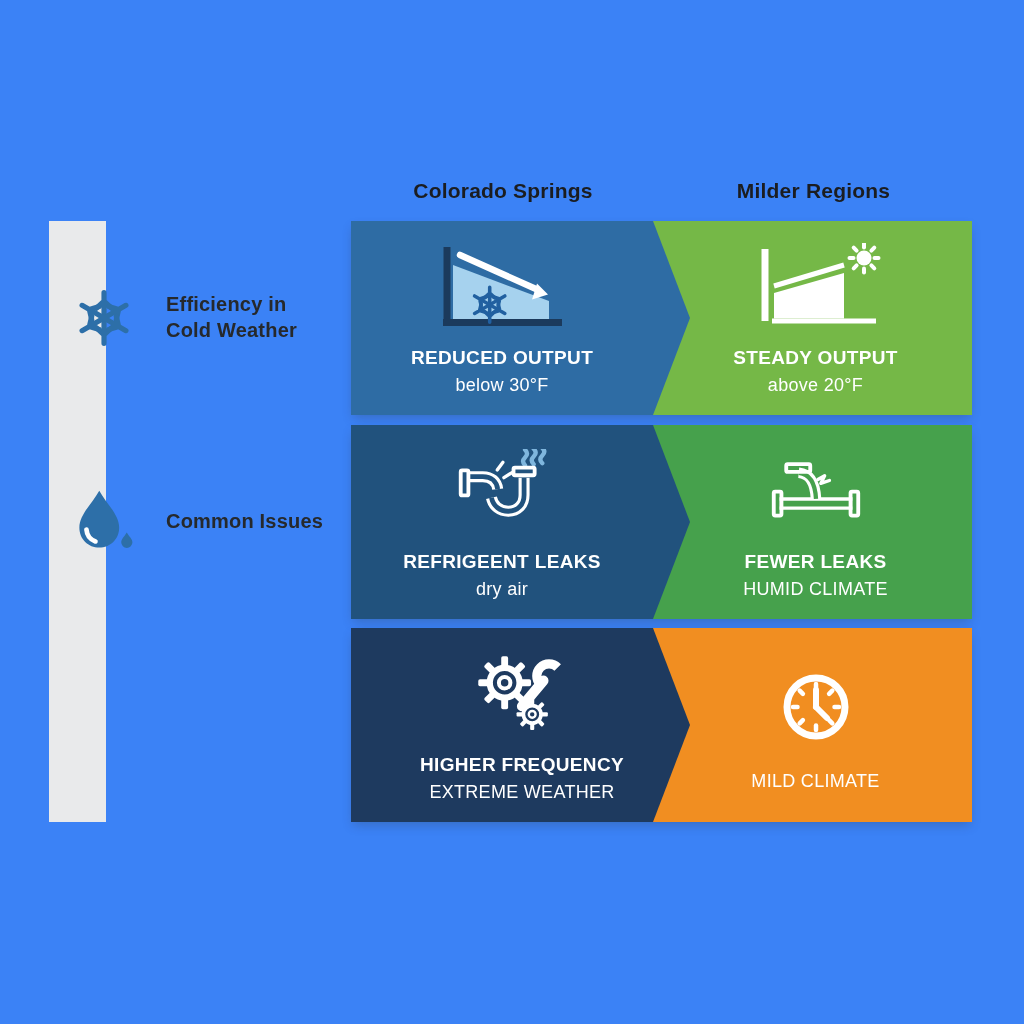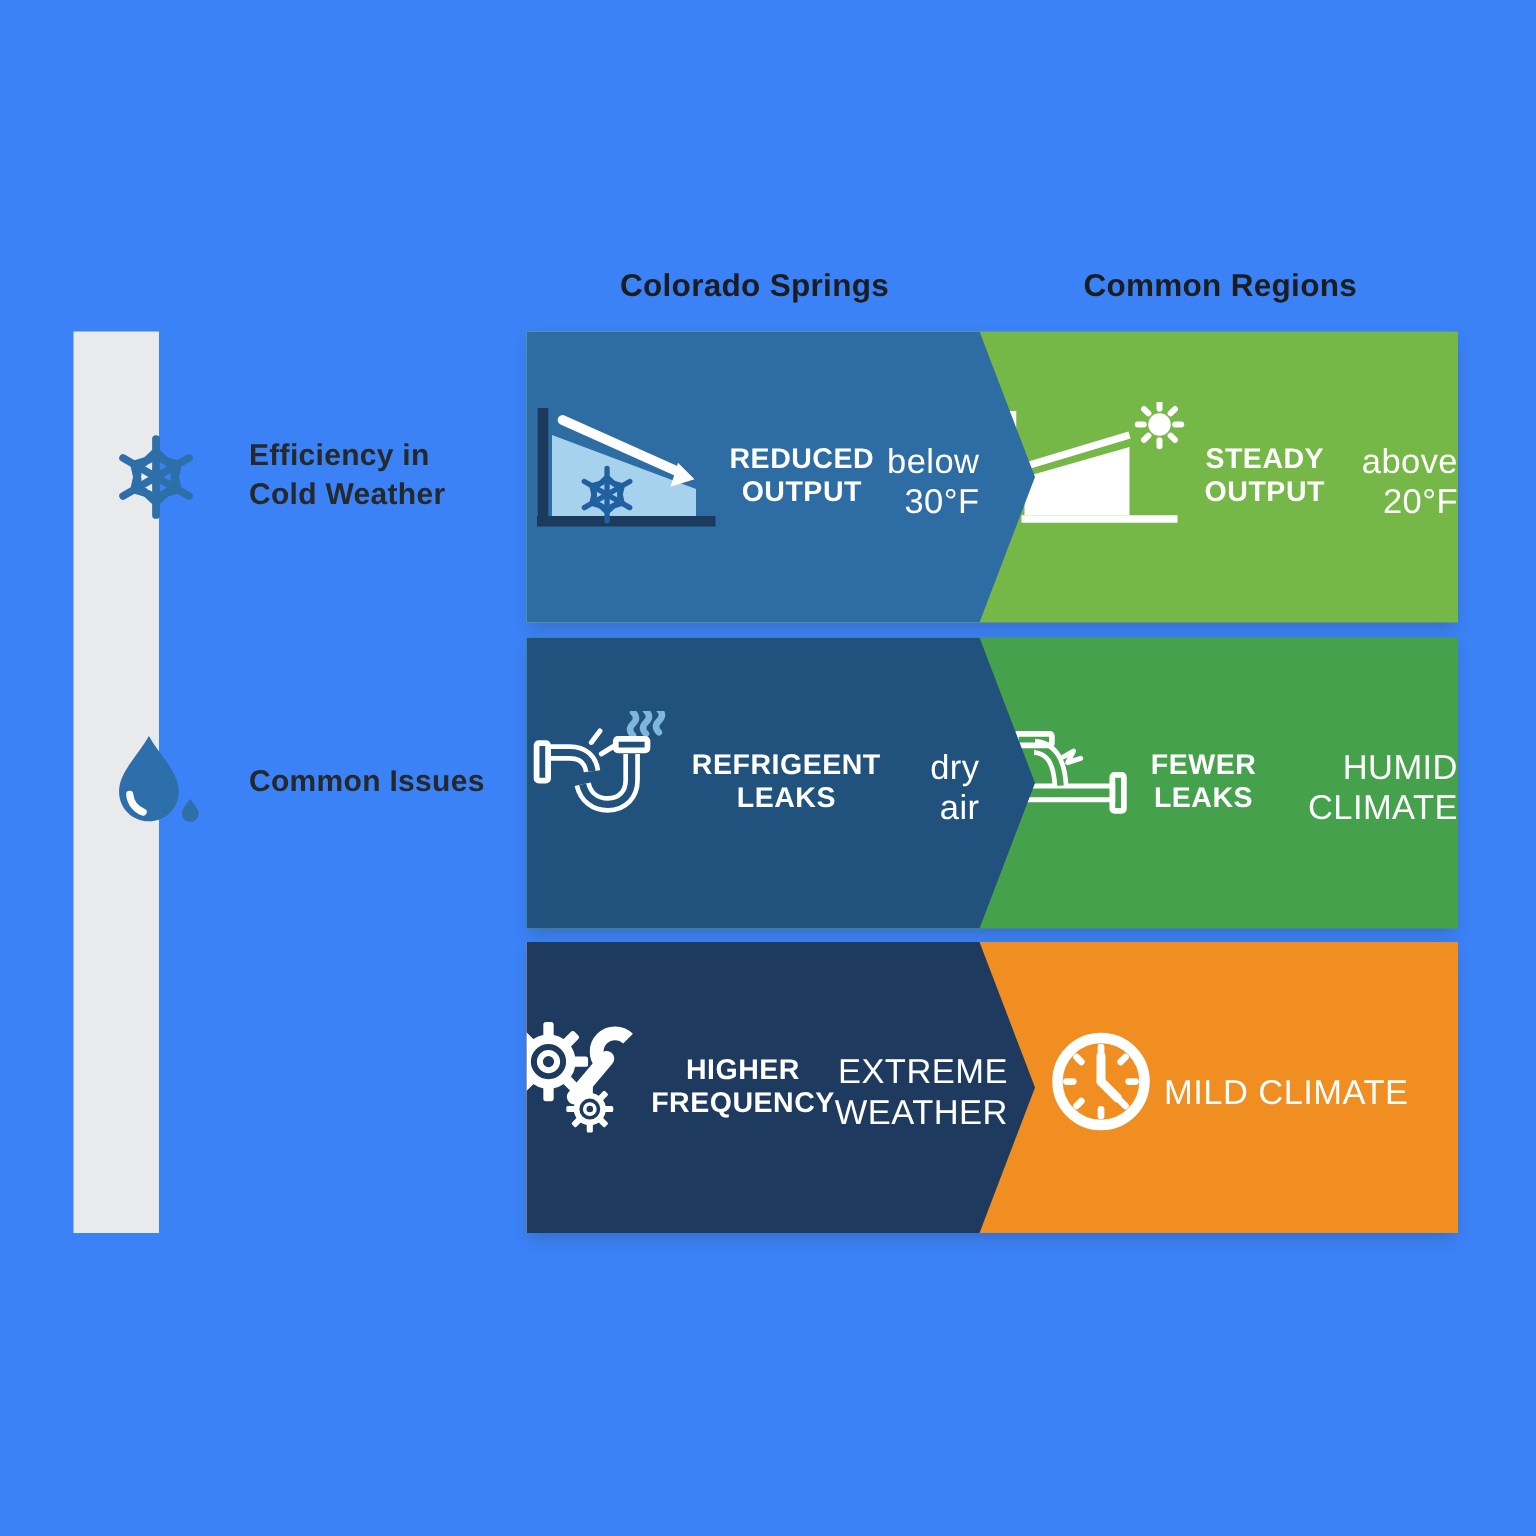--- a/index.html
+++ b/index.html
@@ -21,24 +21,24 @@
              white-space:pre-line;letter-spacing:.2px;}
 
   
   .trow{position:absolute;left:351px;width:621px;height:194px;
         box-shadow:0 5px 10px -2px rgba(45,55,70,.28);}
   .trow.r1{top:221px}.trow.r2{top:425px}.trow.r3{top:628px}
   .cell-left{position:absolute;top:0;left:0;width:339px;height:100%;
              clip-path:polygon(0 0,302px 0,339px 50%,302px 100%,0 100%);}
   .cell-left .inner{width:302px;}
   .right-content{position:absolute;top:0;left:308px;right:0;height:100%;}
-  .inner{height:100%;display:flex;flex-direction:row;align-items:center;justify-content:center;}
+  .inner{height:100%;display:flex;flex-direction:column;align-items:center;justify-content:center;}
   .icon-box{height:98px;display:flex;align-items:center;justify-content:center;margin-bottom:9px;}
   .cell-title{font-size:19px;font-weight:bold;color:#fff;letter-spacing:.35px;text-align:center;}
-  .cell-sub{font-size:23px;color:#fff;margin-top:6px;letter-spacing:.3px;text-align:right;}
+  .cell-sub{font-size:18px;color:#fff;margin-top:6px;letter-spacing:.3px;text-align:right;}
   svg{display:block;}
 </style>
 </head>
 <body>
 
 <div class="stage">
 
   <svg width="0" height="0" style="position:absolute" aria-hidden="true">
     <defs>
       <symbol id="sym-snowflake" viewBox="0 0 64 64">
@@ -65,21 +65,21 @@
           <rect x="21" y="1" width="6" height="9" rx="1.5" transform="rotate(270 24 24)"></rect>
           <rect x="21" y="1" width="6" height="9" rx="1.5" transform="rotate(315 24 24)"></rect>
         </g>
         <circle cx="24" cy="24" r="13" fill="none" stroke="currentColor" stroke-width="5.5"></circle>
         <circle cx="24" cy="24" r="5" fill="none" stroke="currentColor" stroke-width="3.5"></circle>
       </symbol>
     </defs>
   </svg>
 
   <div class="col-header c1">Colorado Springs</div>
-  <div class="col-header c2">Common Regions</div>
+  <div class="col-header c2">Milder Regions</div>
 
   <div class="side-bar"></div>
 
   <div class="cat-row r1">
     <div class="cat-icon">
       <svg width="60" height="60" viewBox="0 0 64 64" style="color:#2D6FA8">
           <use href="#sym-snowflake"></use>
         </svg>
     </div>
     <div class="cat-label">Efficiency in
@@ -207,21 +207,21 @@
             </g>
             <g stroke="#fff" stroke-width="6" stroke-linecap="round">
               <line x1="42" y1="42" x2="42" y2="25"></line>
               <line x1="42" y1="42" x2="53" y2="53"></line>
             </g>
           </svg>
         </div>
         <div class="cell-sub">MILD CLIMATE</div>
       </div>
     </div>
-    <div class="cell-left" style="background-color: rgb(30, 58, 95);">
+    <div class="cell-left" style="background-color: rgb(30, 58, 95); padding-left: 20px;">
       <div class="inner">
         <div class="icon-box">
           <svg width="102" height="86" viewBox="0 0 100 84">
             <g style="color:#fff">
               <use href="#sym-gear" x="6" y="2" width="54" height="54"></use>
               <use href="#sym-gear" x="44" y="44" width="32" height="32"></use>
             </g>
             <path d="M68 31 A11.5 11.5 0 1 1 85 14" stroke="#fff" stroke-width="9" fill="none"></path>
             <line x1="50" y1="52" x2="71" y2="27" stroke="#fff" stroke-width="10" stroke-linecap="round"></line>
           </svg>

